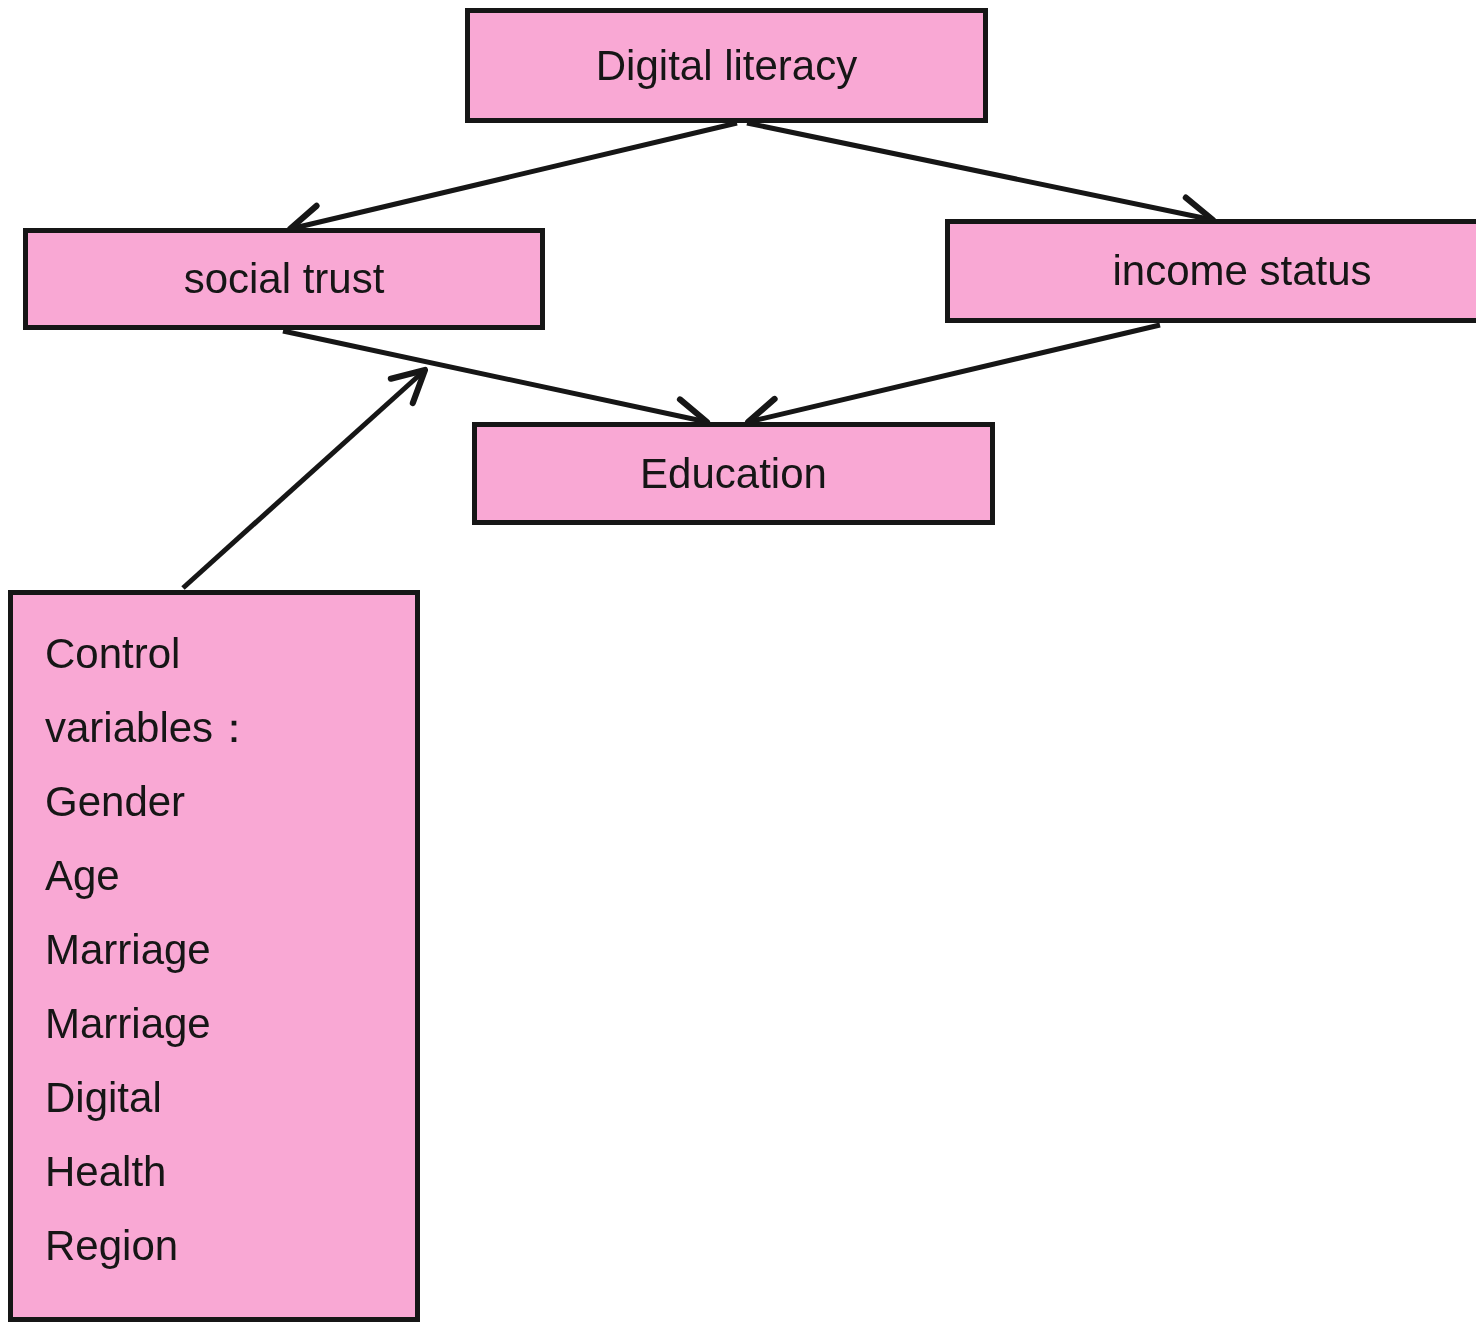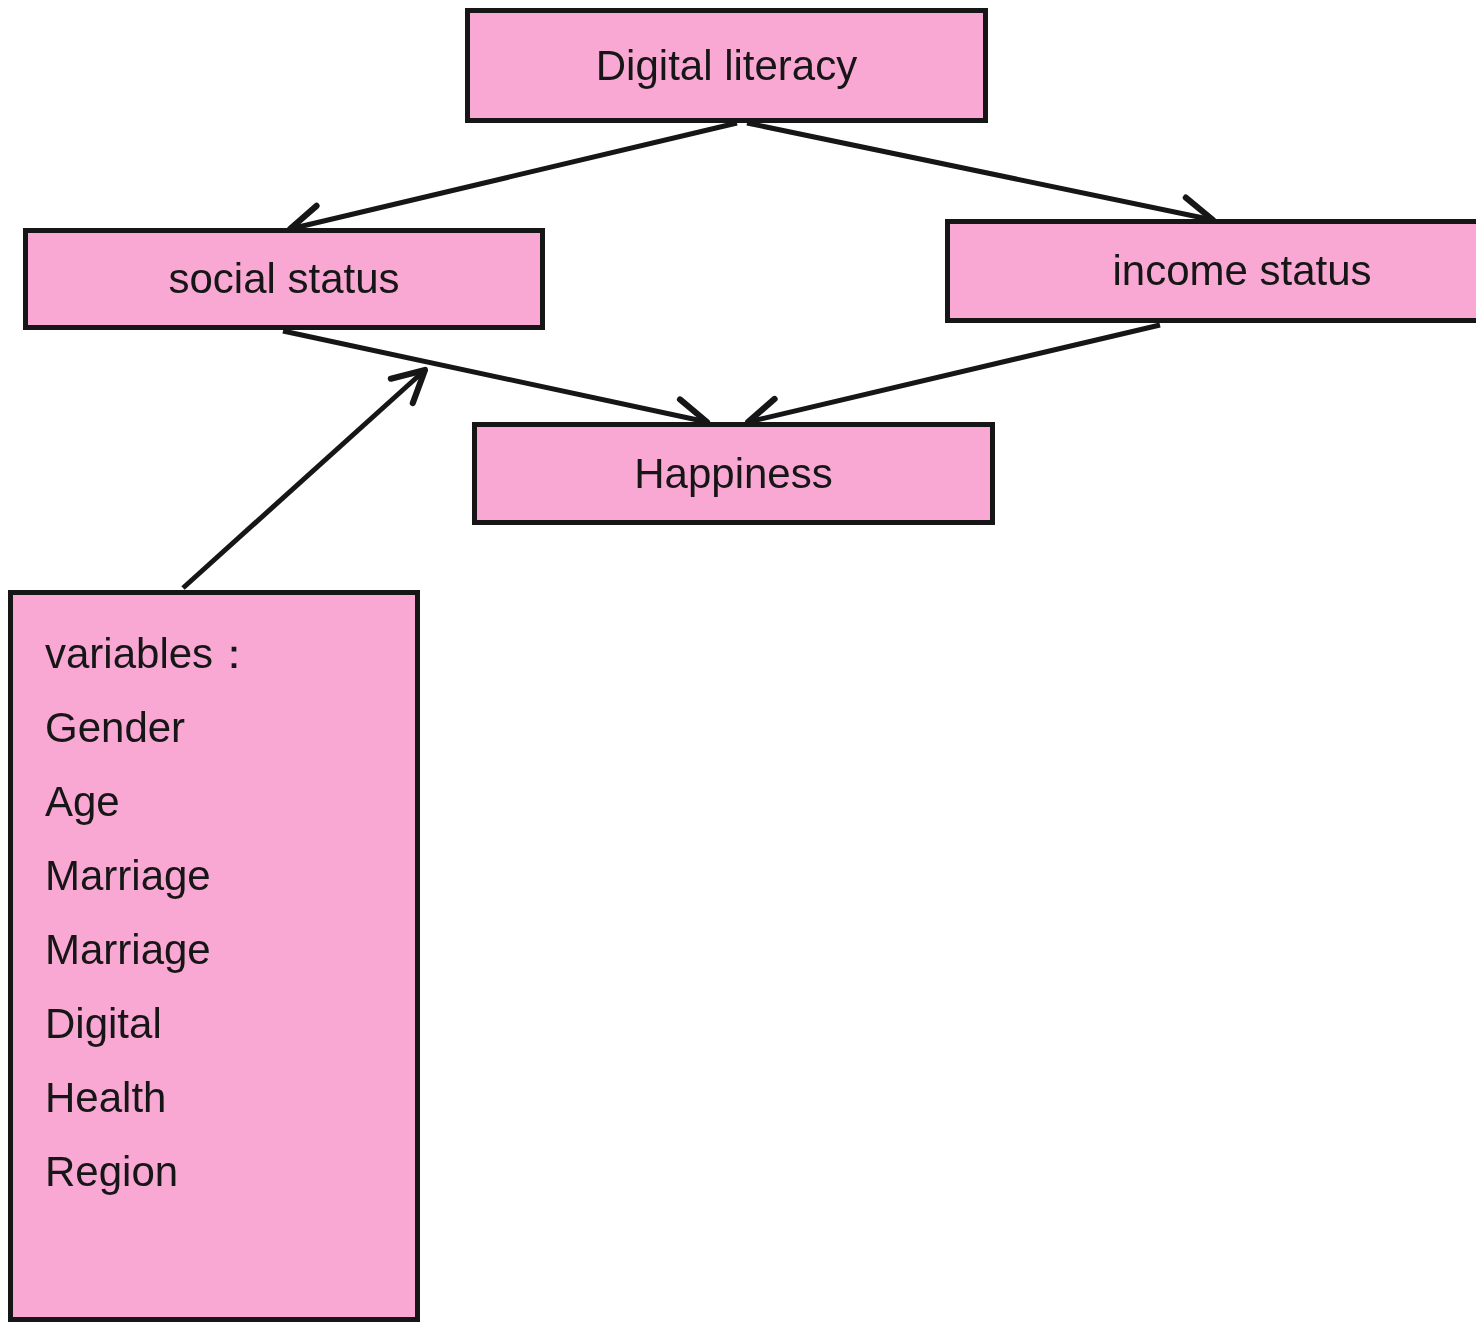--- a/index.html
+++ b/index.html
@@ -66,32 +66,33 @@
     <line x1="1160" y1="325" x2="748" y2="422" stroke="#161616" stroke-width="5" marker-end="url(#arrowhead)"></line>
 
     <line x1="183" y1="588" x2="425" y2="370" stroke="#161616" stroke-width="5" marker-end="url(#arrowhead)"></line>
   </svg>
 
   <div class="node node-digital-literacy">
     <span class="node-label">Digital literacy</span>
   </div>
 
   <div class="node node-social-trust">
-    <span class="node-label">social status</span>
+    <span class="node-label">social trust</span>
   </div>
 
   <div class="node node-income-status">
     <span class="node-label">income status</span>
   </div>
 
   <div class="node node-happiness">
-    <span class="node-label">Happiness</span>
+    <span class="node-label">Education</span>
   </div>
 
   <div class="node node-control-variables">
+    <div class="cv-line">Control</div>
     <div class="cv-line">variables：</div>
     <div class="cv-line">Gender</div>
     <div class="cv-line">Age</div>
     <div class="cv-line">Marriage</div>
     <div class="cv-line">Marriage</div>
     <div class="cv-line">Digital</div>
     <div class="cv-line">Health</div>
     <div class="cv-line">Region</div>
   </div>
 

